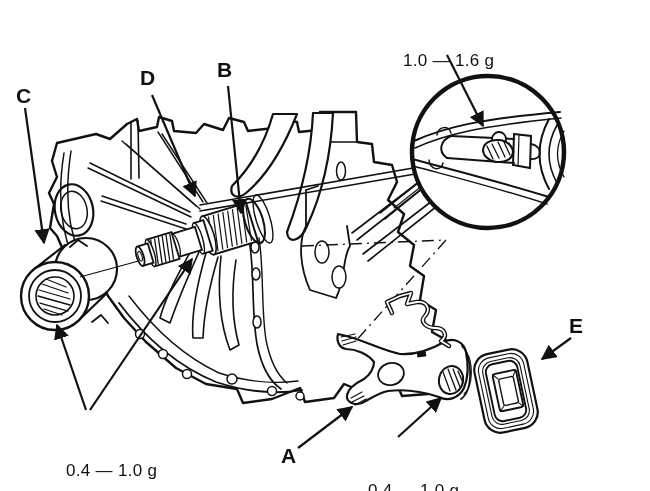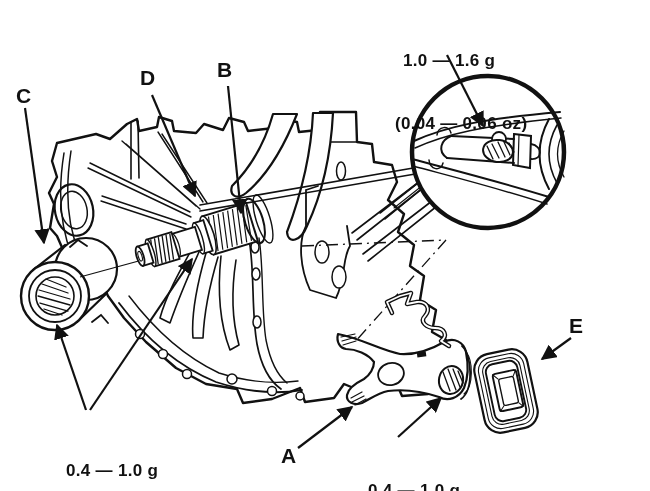--- a/index.html
+++ b/index.html
@@ -1,20 +1,20 @@
 <!DOCTYPE html>
 <html><head>
 <meta charset="utf-8">
 <style>
   html,body{margin:0;padding:0;background:#fff;}
   #stage{position:relative;width:650px;height:491px;background:#ffffff;overflow:hidden;
          font-family:"Liberation Sans",sans-serif;}
   #art{position:absolute;left:0;top:0;}
   .letter{position:absolute;font-weight:700;font-size:21px;color:#111;letter-spacing:.5px;}
-  .note{position:absolute;font-weight:700;font-size:17px;line-height:21px;color:#111;
+  .note{position:absolute;font-weight:400;font-size:17px;line-height:21px;color:#111;
         letter-spacing:.3px;white-space:pre;}
   .note .l1{margin-left:8px;}
   .note div{margin:0;}
 </style>
 </head>
 <body>
 
 <div id="stage">
 
 <svg id="art" width="650" height="491" viewBox="0 0 650 491">
@@ -185,21 +185,20 @@
 </svg>
 
   <div class="letter" style="left:16px;top:84px">C</div>
   <div class="letter" style="left:140px;top:66px">D</div>
   <div class="letter" style="left:217px;top:58px">B</div>
   <div class="letter" style="left:281px;top:444px">A</div>
   <div class="letter" style="left:569px;top:314px">E</div>
 
   <div class="note" style="left:395px;top:8px">
     <div class="l1">1.0 — 1.6 g</div>
-    <div>(0.04 — 0.06 oz)</div>
   </div>
   <div class="note" style="left:58px;top:418px">
     <div class="l1">0.4 — 1.0 g</div>
     
   </div>
   <div class="note" style="left:360px;top:438px">
     <div class="l1">0.4 — 1.0 g</div>
     
   </div>
 

